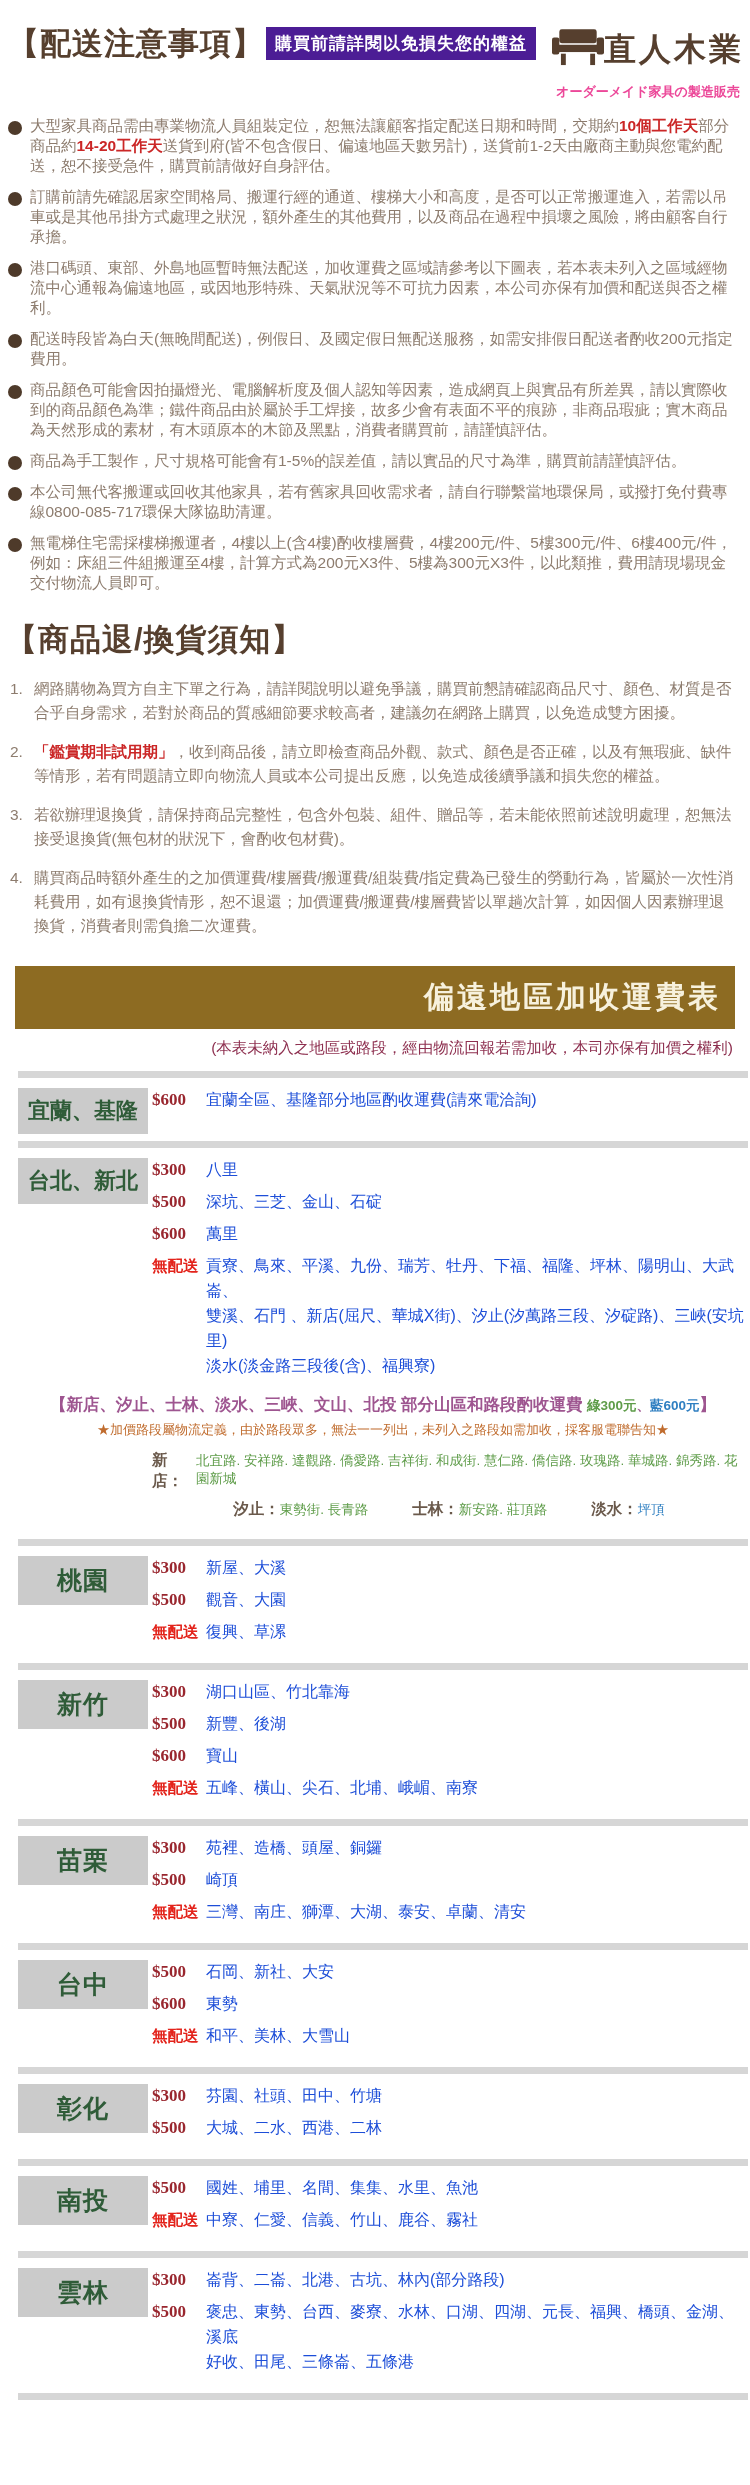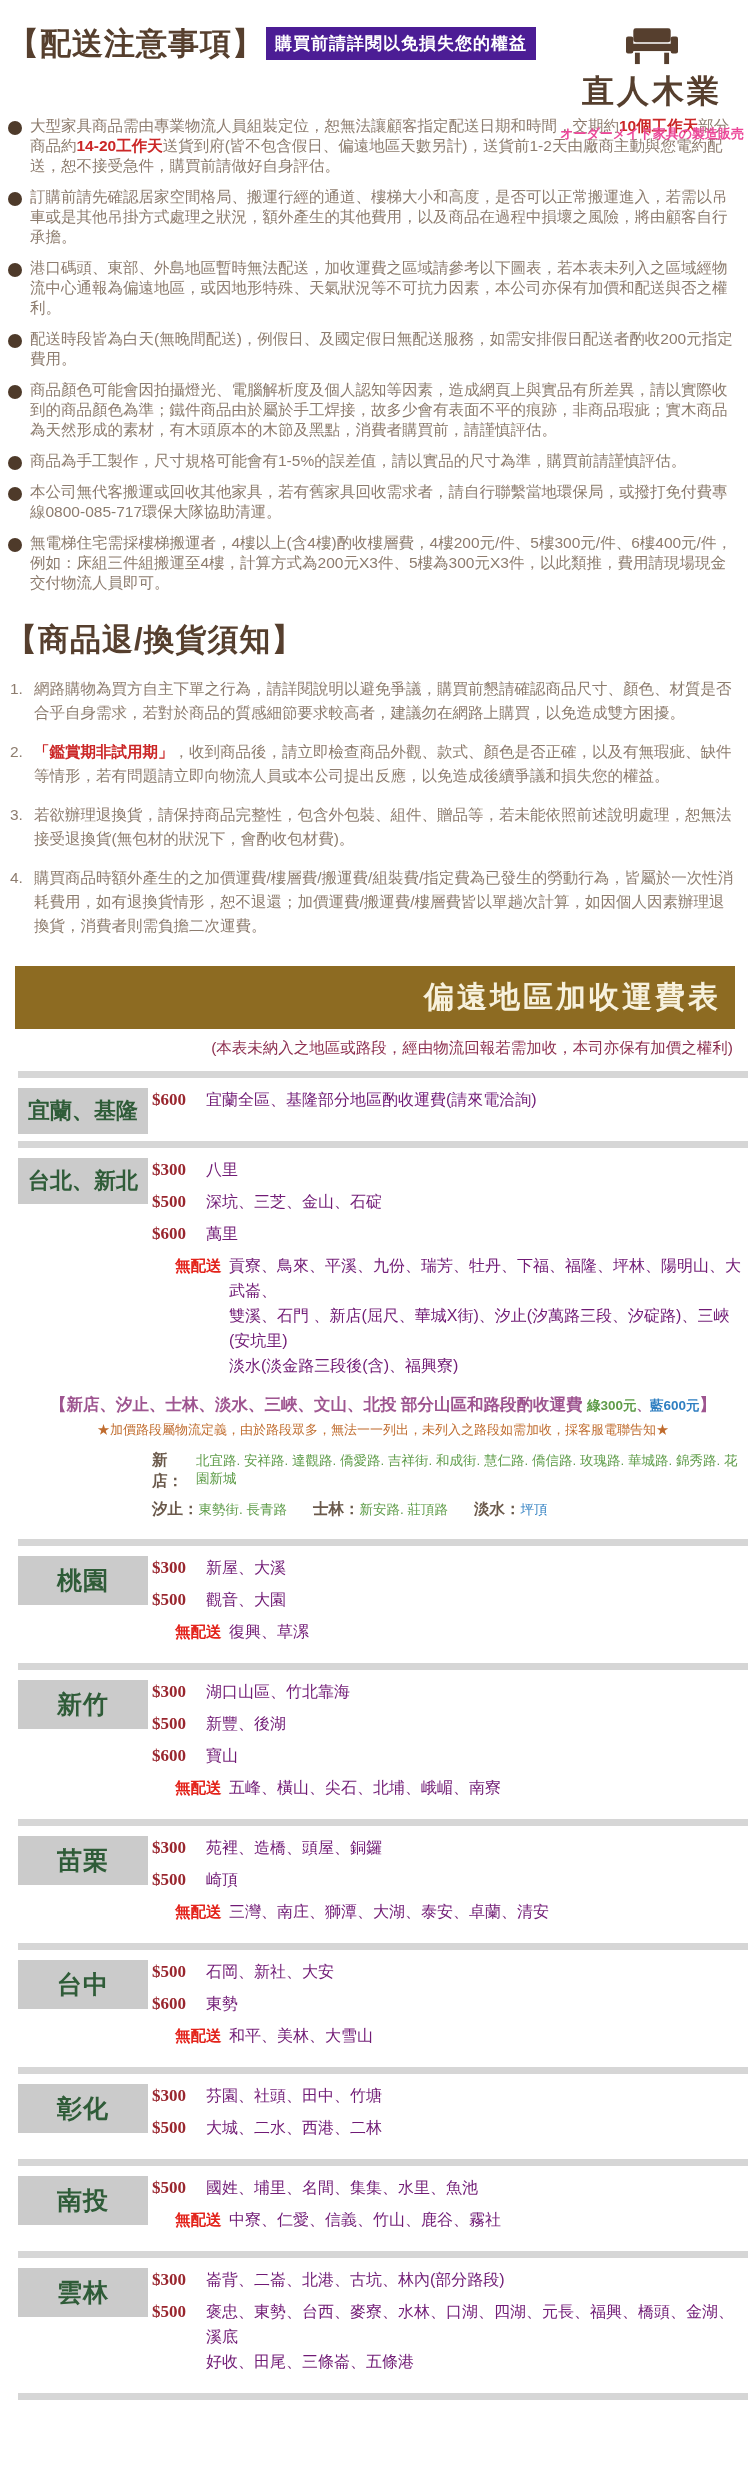--- a/index.html
+++ b/index.html
@@ -5,21 +5,21 @@
   html,body{margin:0;padding:0;background:#ffffff;}
   body{width:750px;font-family:"Liberation Sans",sans-serif;}
   .page{position:relative;width:750px;min-height:2485px;box-sizing:border-box;padding:12px 0 24px;background:#fff;}
 
   
   .hdr{position:relative;height:76px;padding:0 8px;}
   .hdr-left{display:flex;align-items:center;margin-top:14px;}
   .main-title{margin:0;font-size:31px;font-weight:bold;color:#563f2e;letter-spacing:1px;line-height:1.15;white-space:nowrap;}
   .badge{background:#4c1d95;color:#ffffff;font-size:17px;font-weight:bold;padding:5px 9px;margin-left:2px;letter-spacing:1px;white-space:nowrap;}
   .brand{position:absolute;right:6px;top:2px;text-align:center;}
-  .brand-row{display:flex;align-items:center;justify-content:center;flex-direction:column;}
+  .brand-row{display:flex;align-items:center;justify-content:center;}
   .brand-name{font-size:32px;font-weight:bold;color:#563f2e;letter-spacing:3px;white-space:nowrap;}
   .brand-tag{font-size:13px;font-weight:bold;color:#ec4899;margin-top:11px;white-space:nowrap;}
 
   
   .notes{padding:14px 10px 0 8px;}
   .note{display:flex;margin-bottom:11px;}
   .dot{flex:none;width:14px;height:14px;border-radius:50%;background:#4e3a2a;margin:5px 8px 0 0;}
   .note-text{font-size:15.5px;line-height:20px;color:#8d7c6e;}
   .c-red{color:#cb2727;font-weight:bold;}
 
@@ -36,31 +36,31 @@
   .subtitle{text-align:right;margin:9px 17px 12px 0;font-size:15.5px;color:#8e3050;}
 
   
   .ftable{padding-bottom:4px;}
   .sep{height:7px;background:#d6d6d6;margin:0 2px 0 18px;}
   .frow{position:relative;padding:7px 4px 12px 152px;min-height:44px;}
   .region-label{position:absolute;left:18px;top:10px;width:130px;box-sizing:border-box;background:#cbcbcb;color:#2f5c38;font-weight:bold;font-size:25px;text-align:center;padding:8px 0;letter-spacing:1px;white-space:nowrap;}
   .region-label.long{font-size:22px;letter-spacing:0;}
   .fee-line{display:flex;margin:2px 0 7px;}
   .price{flex:none;width:54px;font-size:17px;font-weight:bold;color:#99262e;font-family:"Liberation Serif",serif;line-height:25px;}
-  .price.nodeliv{font-family:"Liberation Sans",sans-serif;color:#e3231b;font-size:15.5px;letter-spacing:0;margin-left:23px;}
-  .areas{font-size:16px;line-height:25px;color:#701a75;}
+  .price.nodeliv{font-family:"Liberation Sans",sans-serif;color:#e3231b;font-size:15.5px;letter-spacing:0;}
+  .areas{font-size:16px;line-height:25px;color:#1d4ed8;}
 
   
   .row-note{margin:16px 0 0 -132px;}
   .rn-head{text-align:center;font-size:16.5px;font-weight:bold;color:#9e5590;}
   .rn-head .sm{font-size:13.5px;}
   .rn-star{text-align:center;font-size:13px;color:#c06c2e;margin-top:5px;}
   .rn-routes{margin:11px 0 0 132px;}
   .rn-line{font-size:13.5px;margin-bottom:7px;display:flex;flex-wrap:wrap;align-items:baseline;}
-  .rn-line.cols{gap:0 26px;}
+  .rn-line.cols{gap:0 44px;justify-content:center;}
   .rn-pair{display:flex;align-items:baseline;}
   .rn-label{font-size:15.5px;font-weight:bold;color:#6a594b;}
   .c-green{color:#5e9c49;}
   .c-blue{color:#2f7fc1;}
   .c-purple{color:#9e5590;}
 </style>
 </head>
 <body>
 
 <div class="page">

